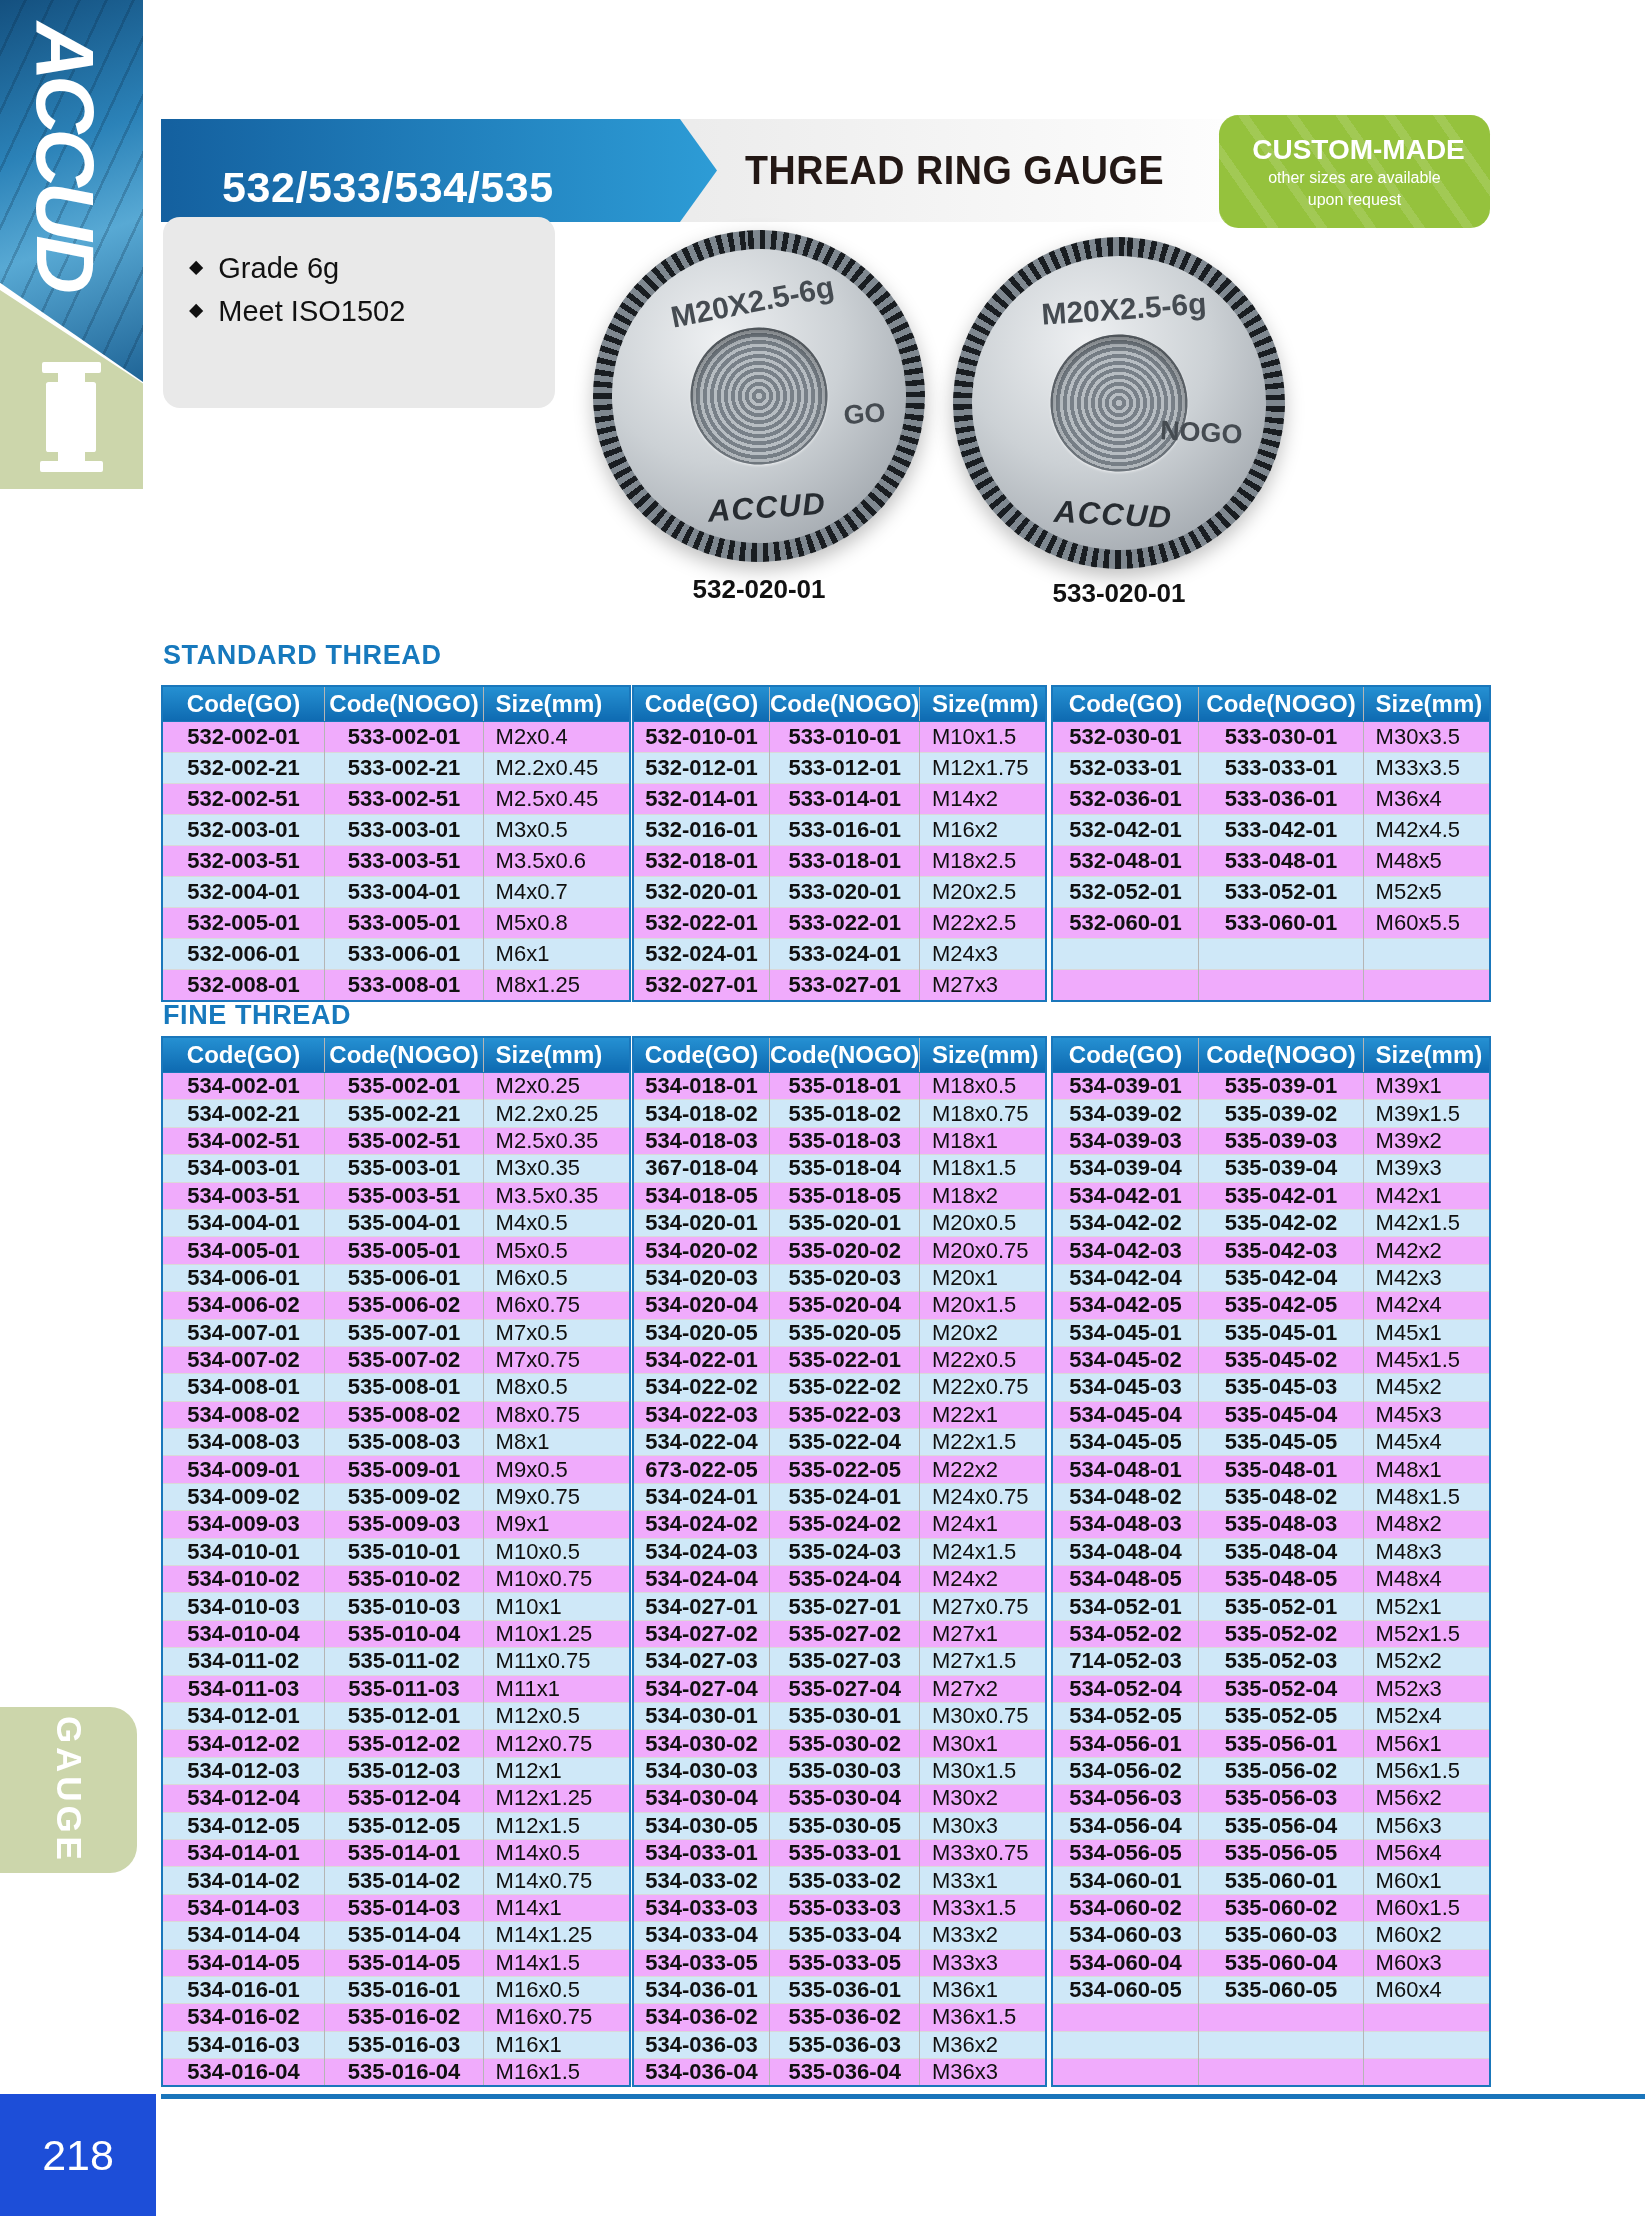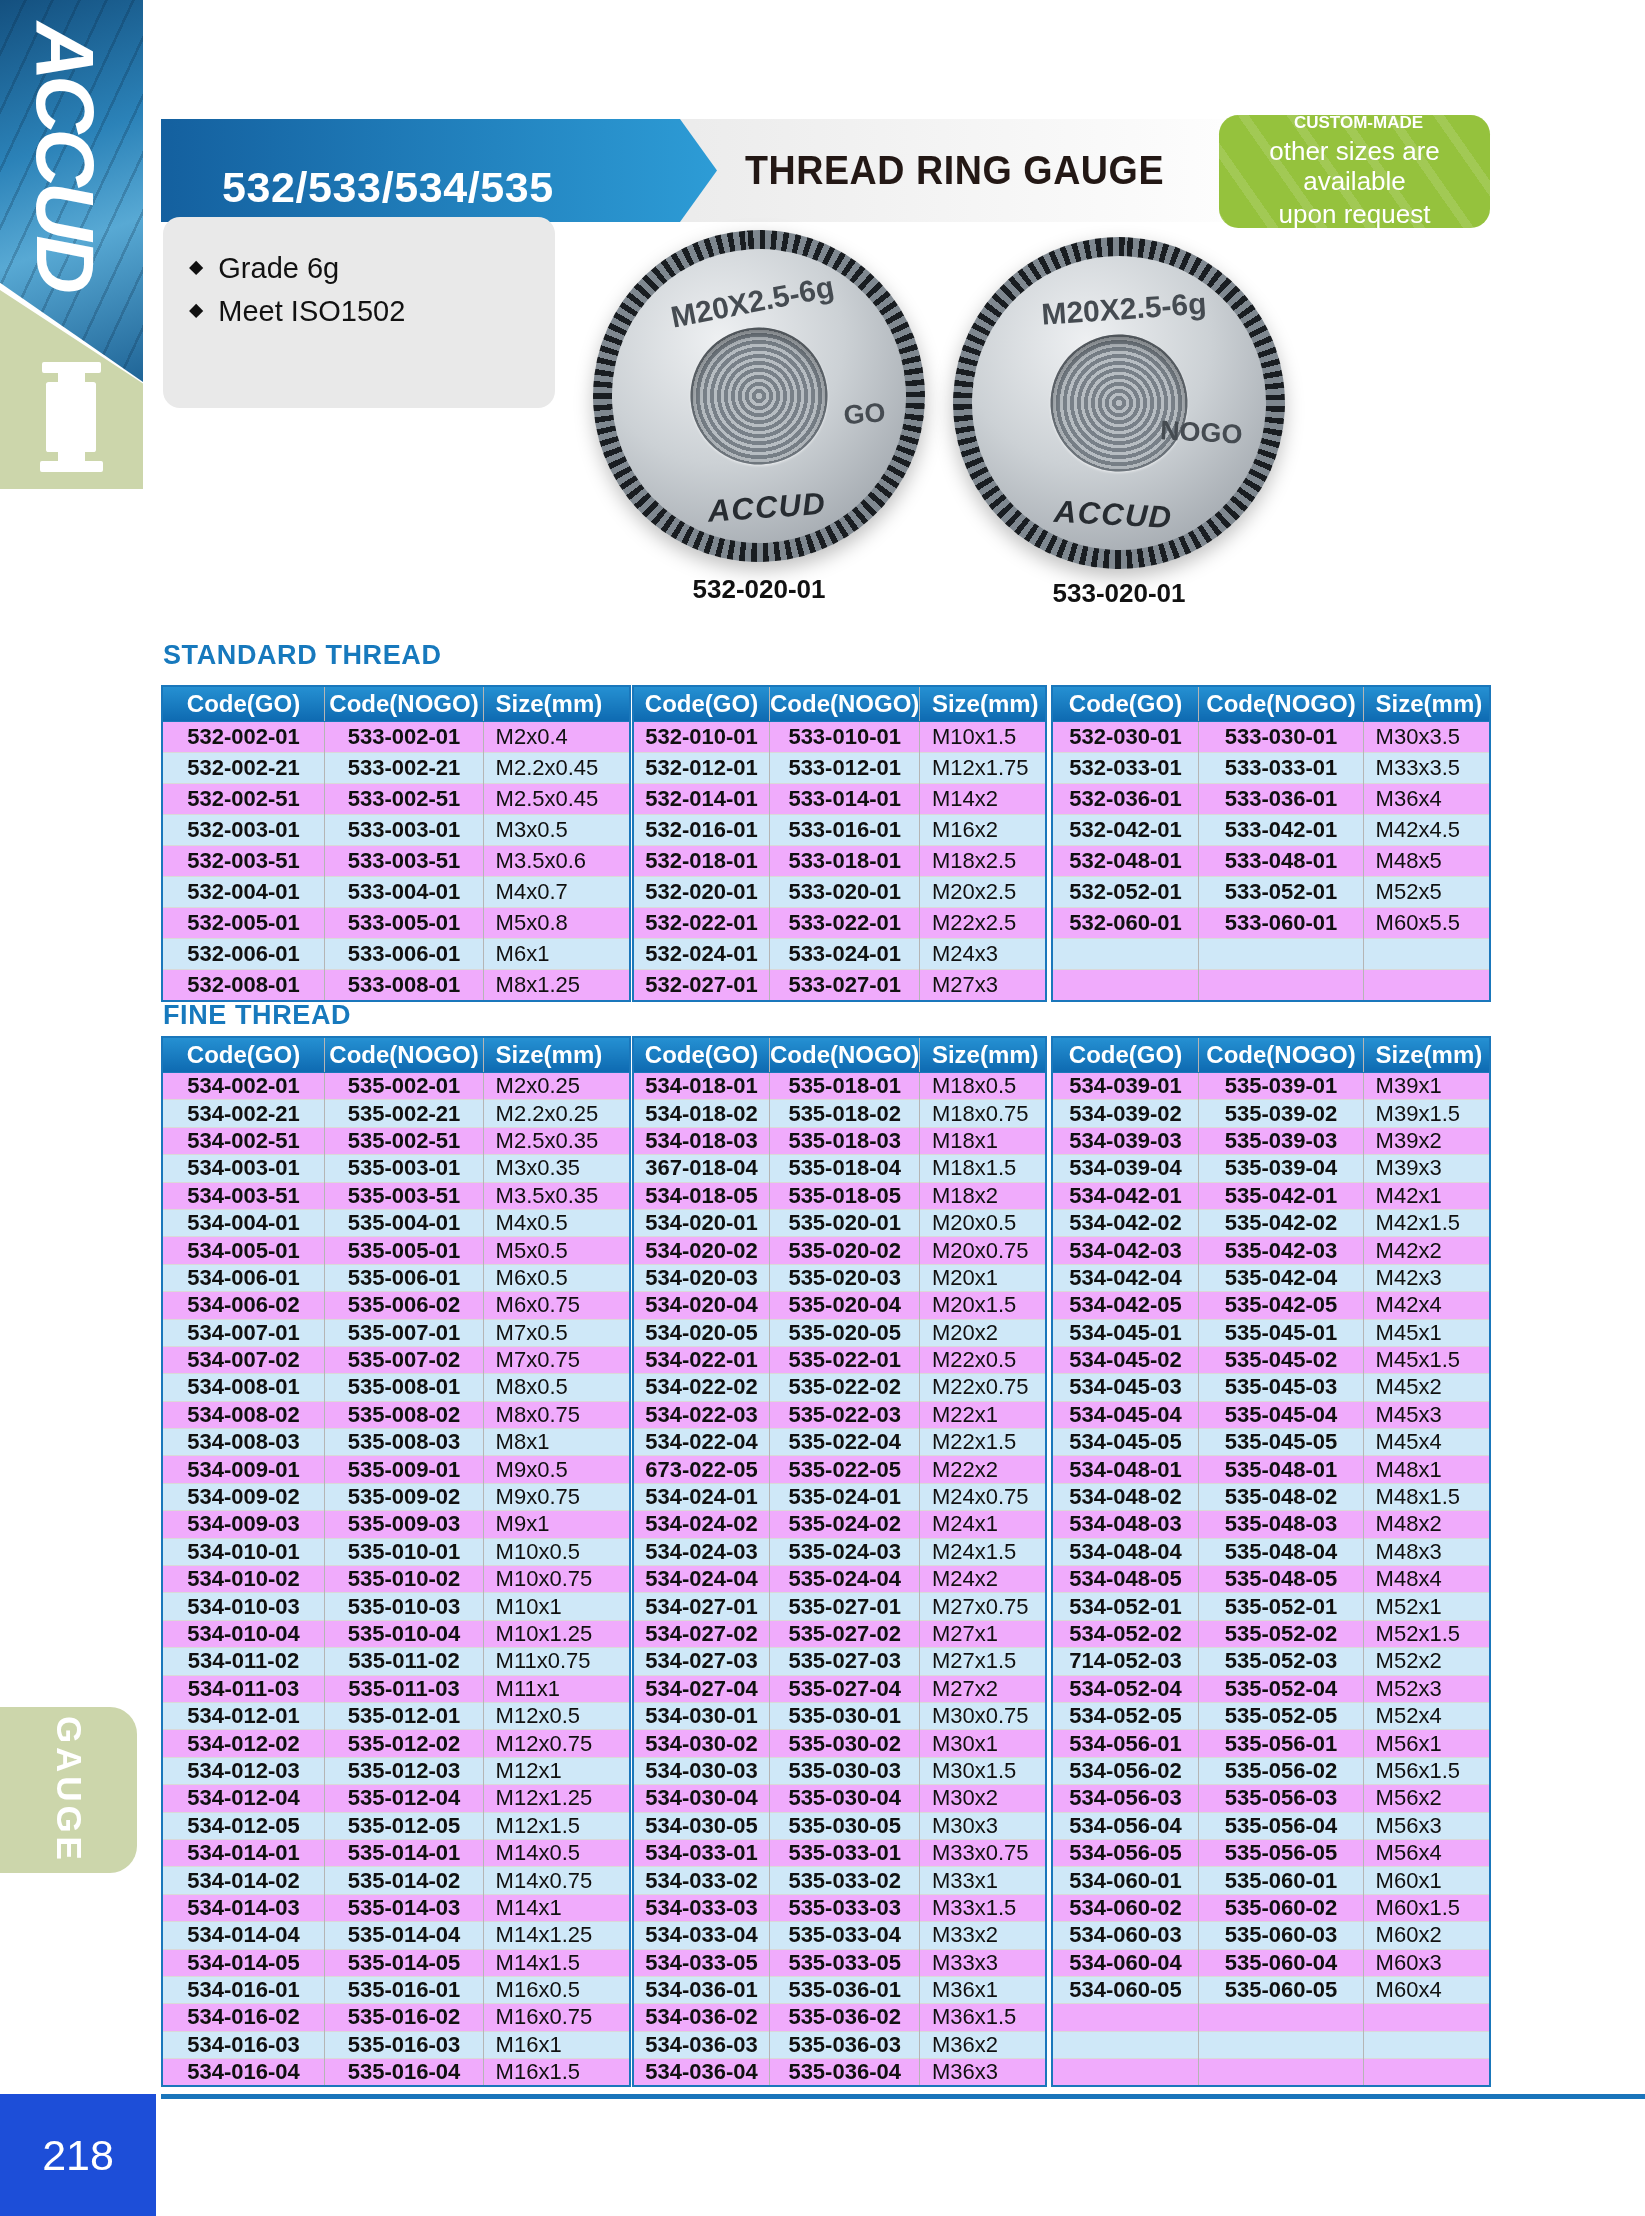--- a/index.html
+++ b/index.html
@@ -47,22 +47,22 @@
   .band-title { position:absolute; left:584px; top:0; height:100%;
     display:flex; align-items:center; font-size:40px; font-weight:bold; color:#231815;
     transform:scaleX(.94); transform-origin:left center; letter-spacing:0.6px; }
 
   
   .badge { position:absolute; left:1219px; top:115px; width:271px; height:113px;
     background:#95c23d; border-radius:19.3px; color:#fff; text-align:center;
     display:flex; flex-direction:column; justify-content:center; gap:3.2px; overflow:hidden; }
   .badge .wm { position:absolute; inset:0;
     background:repeating-linear-gradient(55deg, rgba(255,255,255,.12) 0 9px, transparent 9px 40px); }
-  .badge-title { position:relative; font-size:17px; font-weight:bold;padding-left:8px; }
-  .badge-sub { position:relative; font-size:26px; line-height:1.15; }
+  .badge-title { position:relative; font-size:28px; font-weight:bold;padding-left:8px; }
+  .badge-sub { position:relative; font-size:16px; line-height:1.15; }
 
   
   .features { position:absolute; left:163px; top:217px; width:392px; height:191px;
     background:#e9e9e9; border-radius:17px; padding:30px 0 0 28px; box-sizing:border-box; }
   .feature { display:flex; align-items:center; gap:17px; height:43px;
     font-size:29px; color:#111; }
   .diamond { width:10.3px; height:10.3px; background:#111; transform:rotate(45deg); flex:none; }
 
   
   .ring { position:absolute; width:332px; height:332px; }

